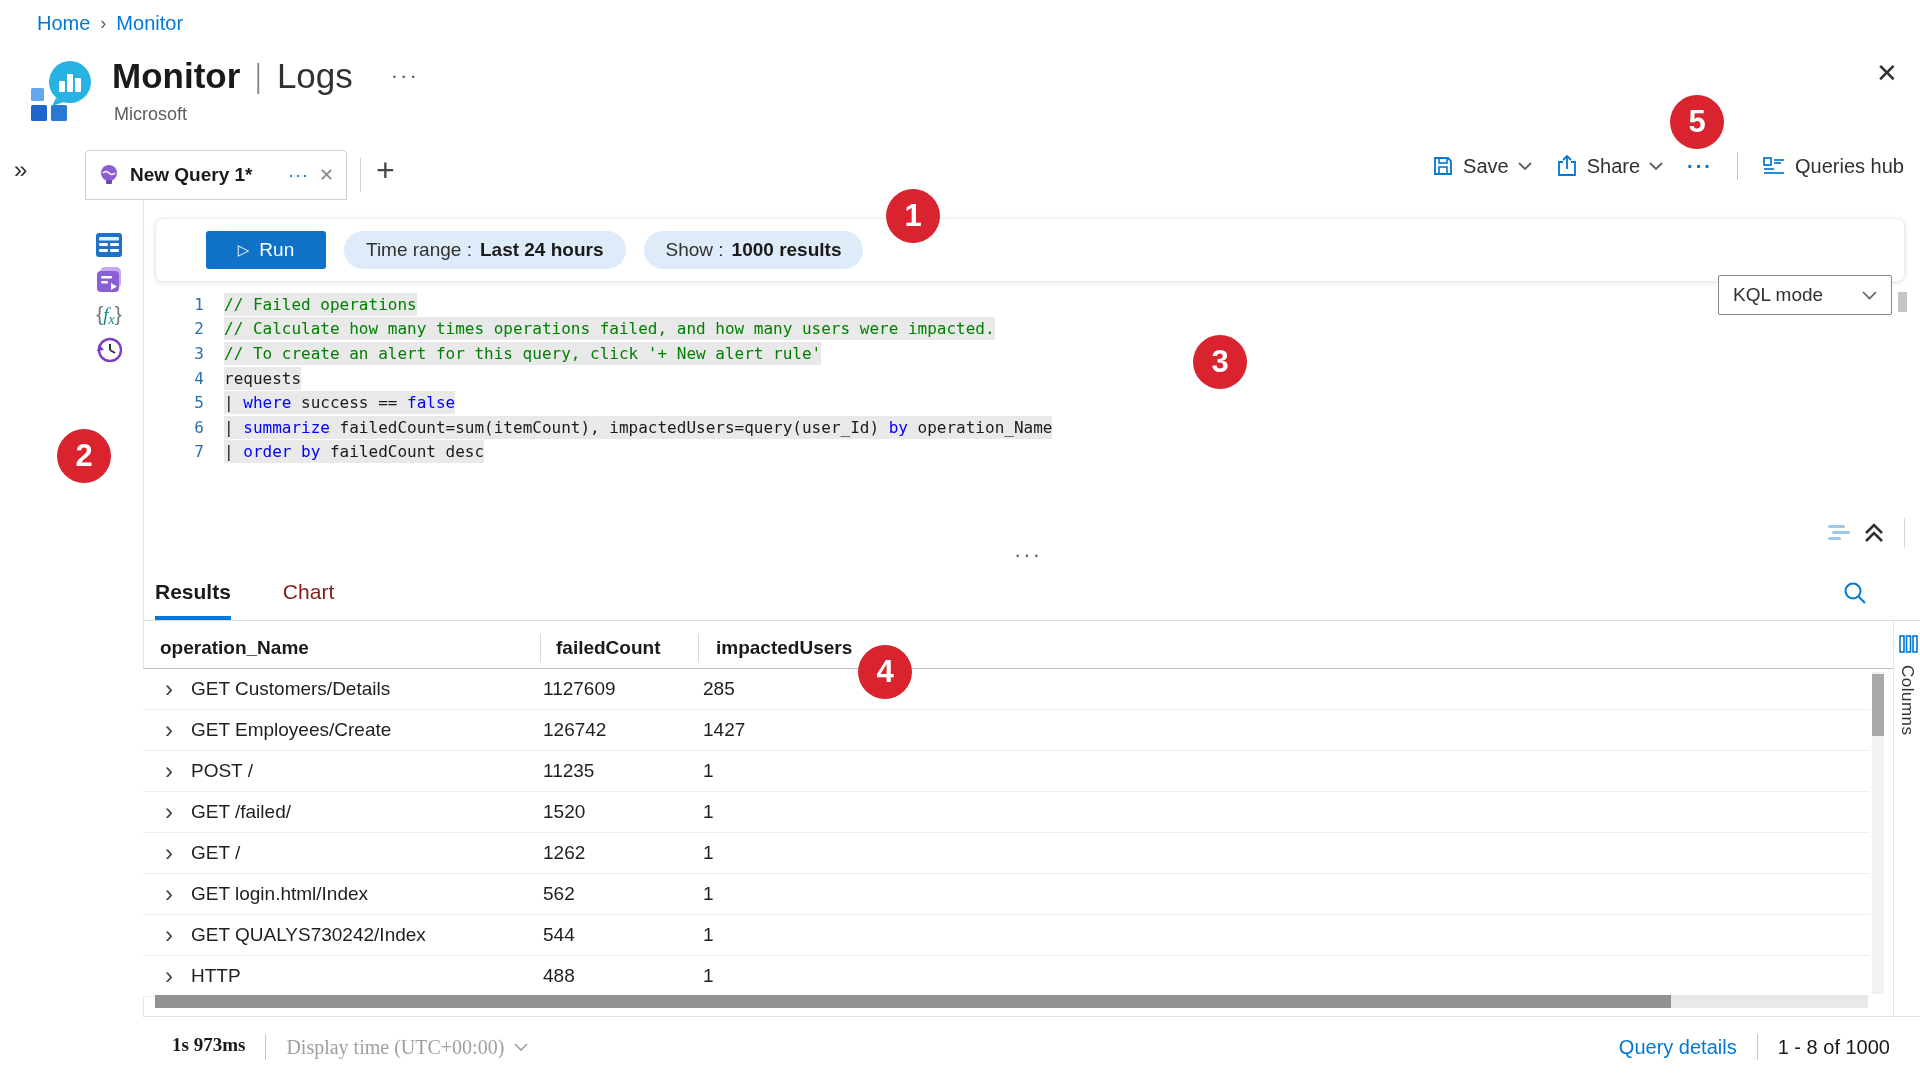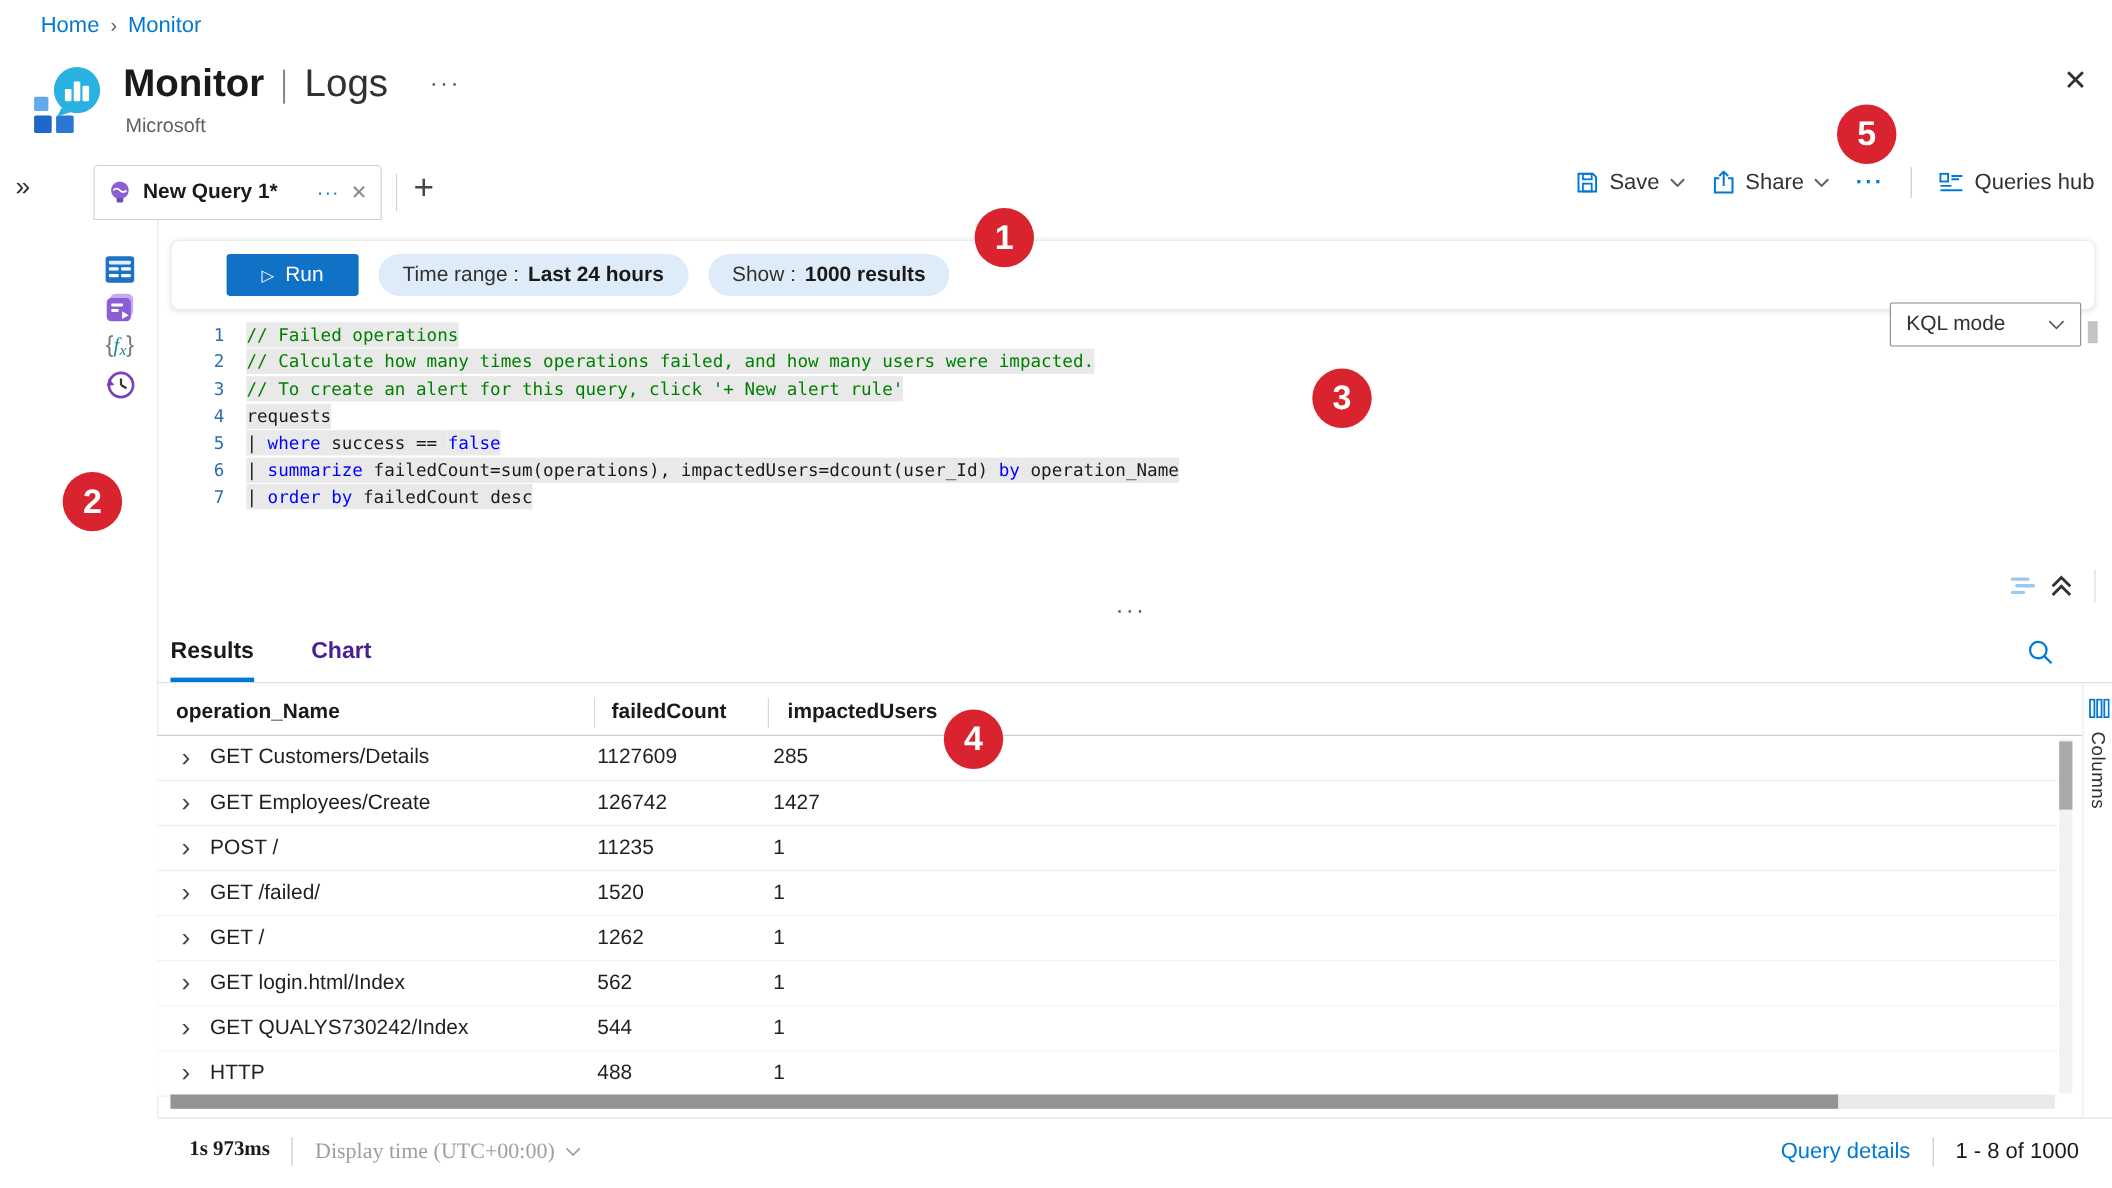--- a/index.html
+++ b/index.html
@@ -73,21 +73,21 @@
   .code .cmt{color:var(--cmt);}
   .code .kw{color:var(--kw);}
   .code .pl{color:#1b1b1b;}
   .editor-scroll-thumb{position:absolute;left:1898px;top:292px;width:9px;height:20px;background:#c4c4c4;}
   .editor-corner{position:absolute;left:1826px;top:518px;display:flex;align-items:center;gap:10px;}
   .corner-divider{width:1px;height:30px;background:#d8d8d8;margin-left:8px;}
   .editor-handle{position:absolute;left:1014px;top:542px;color:var(--muted);font-size:22px;letter-spacing:2px;cursor:row-resize;}
 
   
   .results-tabs{position:absolute;left:155px;top:580px;display:flex;gap:52px;font-size:21px;}
-  .rtab{padding-bottom:12px;cursor:pointer;color:#4c1d95;font-weight:bold;}
+  .rtab{padding-bottom:12px;cursor:pointer;color:#7f1d1d;}
   .rtab.active{color:#1b1a19;font-weight:bold;border-bottom:4px solid var(--accent);}
   .tabs-underline{position:absolute;left:143px;top:620px;width:1777px;height:1px;background:#dedede;}
   .results-search{position:absolute;left:1842px;top:580px;cursor:pointer;}
 
   
   .thead{position:absolute;left:143px;top:630px;width:1750px;height:38px;font-size:19px;font-weight:bold;color:#1b1a19;}
   .th-op{position:absolute;left:17px;top:7px;}
   .th-fc{position:absolute;left:413px;top:7px;}
   .th-iu{position:absolute;left:573px;top:7px;}
   .col-sep{position:absolute;top:4px;width:1px;height:28px;background:#d8d8d8;}
@@ -287,21 +287,21 @@
     <span class="code"><span class="pl">requests</span></span>
   </div>
 
   <div class="code-line">
     <span class="ln">5</span>
     <span class="code"><span class="pl">| </span><span class="kw">where</span><span class="pl"> success == </span><span class="kw">false</span></span>
   </div>
 
   <div class="code-line">
     <span class="ln">6</span>
-    <span class="code"><span class="pl">| </span><span class="kw">summarize</span><span class="pl"> failedCount=sum(operations), impactedUsers=dcount(user_Id) </span><span class="kw">by</span><span class="pl"> operation_Name</span></span>
+    <span class="code"><span class="pl">| </span><span class="kw">summarize</span><span class="pl"> failedCount=sum(itemCount), impactedUsers=query(user_Id) </span><span class="kw">by</span><span class="pl"> operation_Name</span></span>
   </div>
 
   <div class="code-line">
     <span class="ln">7</span>
     <span class="code"><span class="pl">| </span><span class="kw">order</span><span class="pl"> </span><span class="kw">by</span><span class="pl"> failedCount desc</span></span>
   </div>
 </div>
   </div>
   <div class="editor-scroll-thumb"></div>
   <div class="editor-corner">

